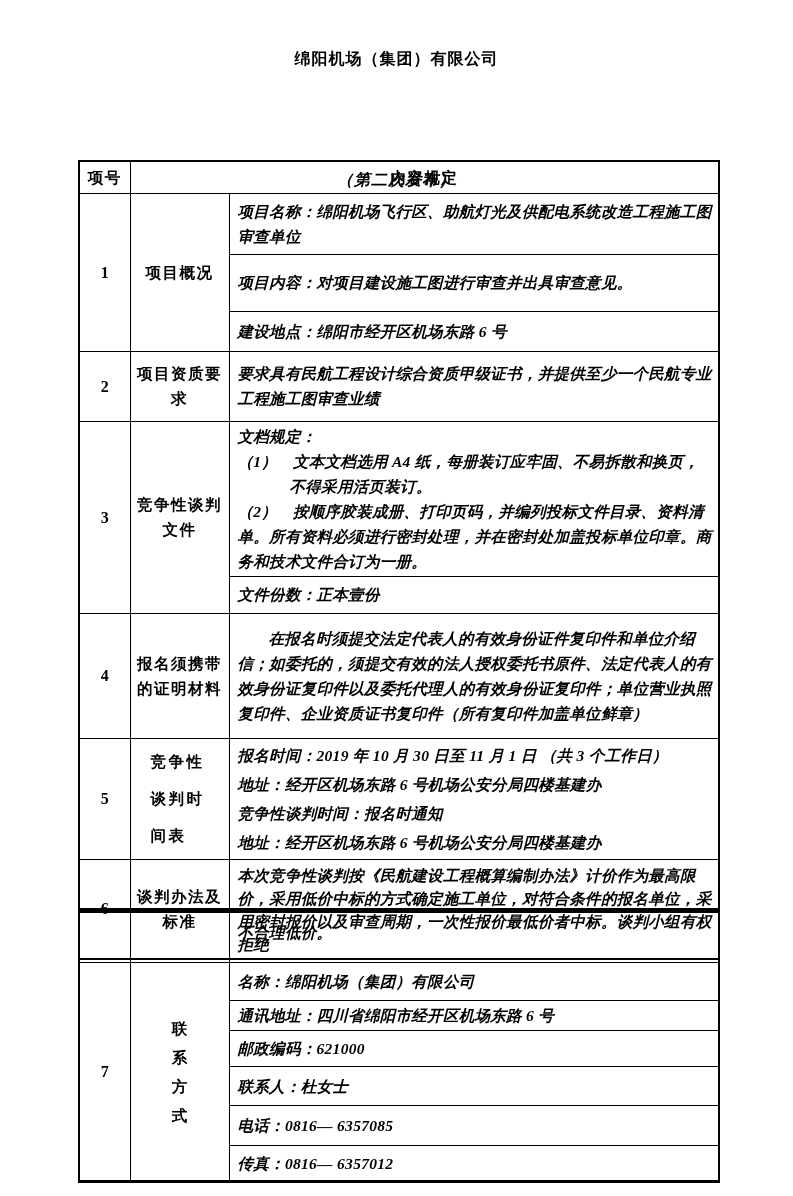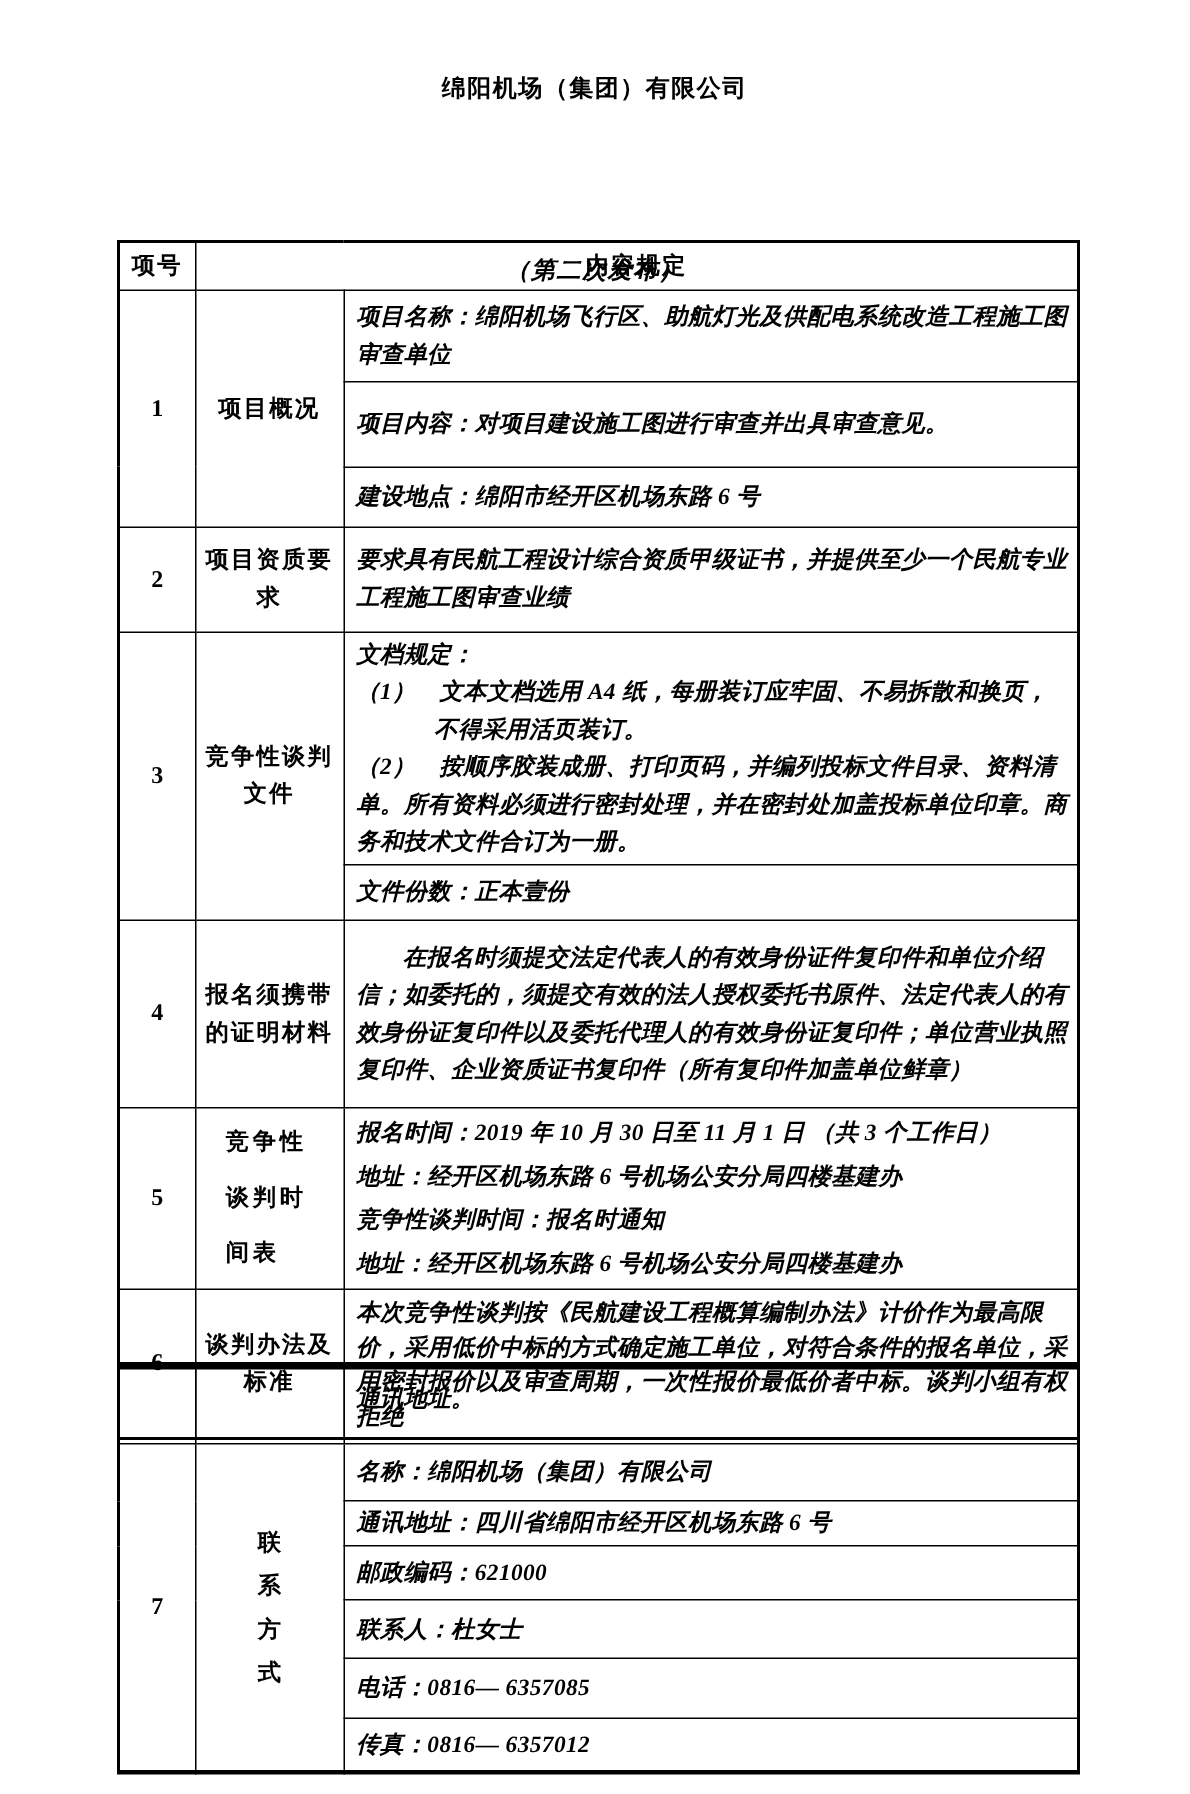--- a/index.html
+++ b/index.html
@@ -146,21 +146,21 @@
     <colgroup>
         <col style="width:51px">
         <col style="width:99px">
         <col style="width:490px">
       </colgroup>
     <tbody>
         <tr style="height:52px">
       <td></td>
       <td></td>
       <td class="ctext ctop">
-        <div class="p ovf">通讯地址。</div>
+        <div class="p ovf">不合理低价。</div>
       </td>
     </tr>
 
     <tr style="height:38px">
       <td class="cnum" rowspan="6">7</td>
       <td class="clabel" rowspan="6">
         <span class="vert">联系方式</span>
       </td>
       <td class="ctext">名称：绵阳机场（集团）有限公司</td>
     </tr>

